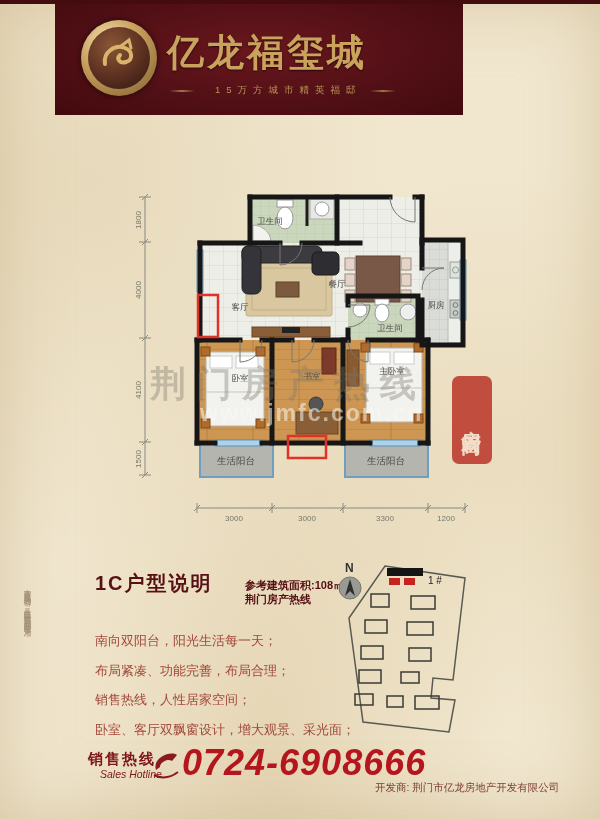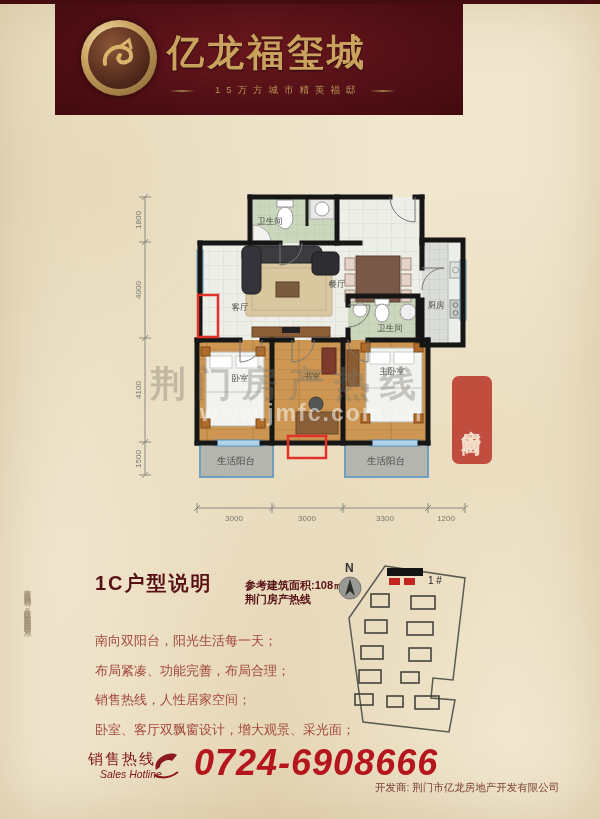--- a/index.html
+++ b/index.html
@@ -37,24 +37,24 @@
   .seal{position:absolute;left:452px;top:376px;width:40px;height:88px;border-radius:7px;
     background:rgba(186,57,43,.88);color:#f3ddc8;font-size:20px;font-weight:bold;
     writing-mode:vertical-rl;text-orientation:upright;display:flex;align-items:center;justify-content:center;
     letter-spacing:4px;}
   
   .desc-title{position:absolute;left:95px;top:570px;font-size:20px;font-weight:bold;color:#571014;letter-spacing:2px;}
   .desc-notes{position:absolute;left:245px;top:578px;font-size:11px;font-weight:bold;color:#571014;line-height:14px;}
   .bullets{position:absolute;left:95px;top:626px;font-size:13px;color:#a2493b;line-height:29.5px;white-space:pre;}
   .siteplan-svg{position:absolute;left:333px;top:556px;}
   
-  .hotline-cn{position:absolute;left:88px;top:750px;font-size:15px;font-weight:normal;color:#7e1418;letter-spacing:2px;}
+  .hotline-cn{position:absolute;left:88px;top:750px;font-size:15px;font-weight:bold;color:#7e1418;letter-spacing:2px;}
   .hotline-en{position:absolute;left:88px;top:768px;font-size:10.5px;font-style:italic;color:#7e1418;margin-left:12px;}
   .phone-icon{position:absolute;left:150px;top:748px;}
-  .phone-number{position:absolute;left:194px;top:742px;font-size:36px;font-weight:bold;font-style:italic;
+  .phone-number{position:absolute;left:182px;top:742px;font-size:36px;font-weight:bold;font-style:italic;
     color:#b5151c;letter-spacing:1px;}
   .dev-info{position:absolute;left:375px;top:749px;font-size:10.5px;color:#7c4136;line-height:15.5px;white-space:pre;}
   .fine-print{position:absolute;left:22px;top:583px;height:190px;writing-mode:vertical-rl;text-orientation:upright;
     font-size:7.5px;color:#a5937a;letter-spacing:1px;}
   text{font-family:"Liberation Sans","DejaVu Sans",sans-serif;}
 </style>
 </head>
 <body>
 
 <div class="page">

